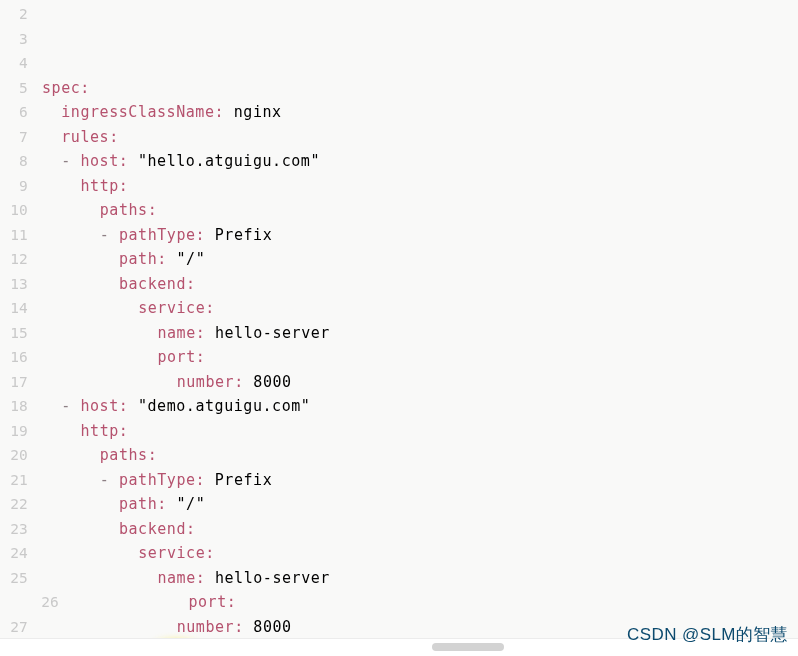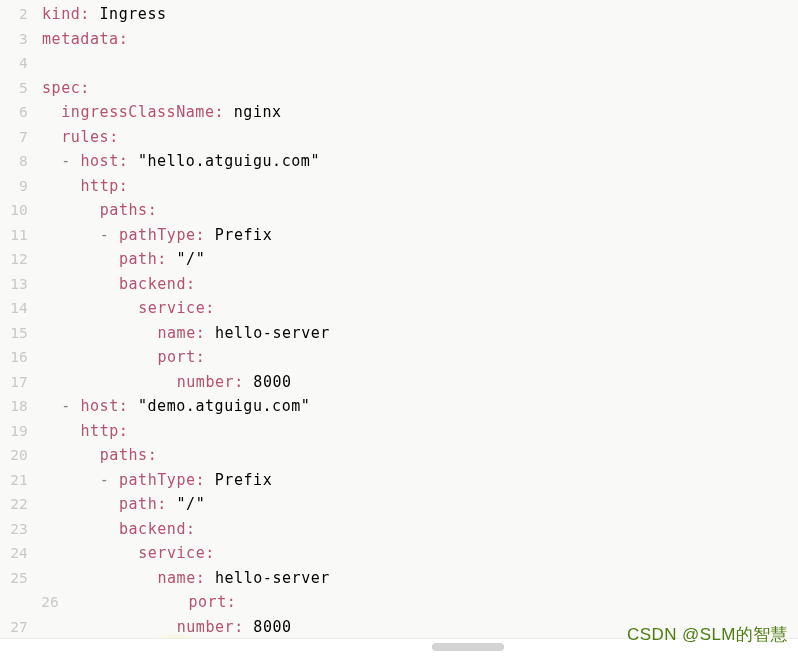--- a/index.html
+++ b/index.html
@@ -109,37 +109,37 @@
     border-radius: 50%;
     background: radial-gradient(ellipse at center, #f5e96a 0%, rgba(250,244,160,0.55) 45%, rgba(255,255,255,0) 78%);
     filter: blur(2.5px);
     pointer-events: none;
   }
 
   #watermark {
     position: absolute;
     right: 10px;
     top: 624px;
-    color: #4d7c0f;
+    color: #0c4a6e;
     font-family: "Liberation Sans", sans-serif;
     font-size: 17px;
     line-height: 22px;
     letter-spacing: 0.4px;
     white-space: nowrap;
   }
 </style>
 </head>
 <body>
 
 <div id="screen">
 
   <div id="editor">
     <div id="code-lines">
-        <div class="code-line" style="top: 2px;"><div class="gutter">2</div><div class="code-text" style="left: 42px;"><span class="tok-key">kind</span><span class="tok-punct">:</span><span class="tok-plain"> </span><span class="tok-value">Ingress</span></div></div>
-        <div class="code-line" style="top: 26.5px;"><div class="gutter">3</div><div class="code-text" style="left: 42px;"><span class="tok-key">metadata</span><span class="tok-punct">:</span></div></div>
+        <div class="code-line" style="top: 2px;"><div class="gutter">2</div></div>
+        <div class="code-line" style="top: 26.5px;"><div class="gutter">3</div></div>
         <div class="code-line" style="top: 51px;"><div class="gutter">4</div></div>
         <div class="code-line" style="top: 75.5px;"><div class="gutter">5</div><div class="code-text" style="left: 42px;"><span class="tok-key">spec</span><span class="tok-punct">:</span></div></div>
         <div class="code-line" style="top: 100px;"><div class="gutter">6</div><div class="code-text" style="left: 61.24px;"><span class="tok-key">ingressClassName</span><span class="tok-punct">:</span><span class="tok-plain"> </span><span class="tok-value">nginx</span></div></div>
         <div class="code-line" style="top: 124.5px;"><div class="gutter">7</div><div class="code-text" style="left: 61.24px;"><span class="tok-key">rules</span><span class="tok-punct">:</span></div></div>
         <div class="code-line" style="top: 149px;"><div class="gutter">8</div><div class="code-text" style="left: 61.24px;"><span class="tok-dash">- </span><span class="tok-key">host</span><span class="tok-punct">:</span><span class="tok-plain"> </span><span class="tok-string">"hello.atguigu.com"</span></div></div>
         <div class="code-line" style="top: 173.5px;"><div class="gutter">9</div><div class="code-text" style="left: 80.48px;"><span class="tok-key">http</span><span class="tok-punct">:</span></div></div>
         <div class="code-line" style="top: 198px;"><div class="gutter">10</div><div class="code-text" style="left: 99.72px;"><span class="tok-key">paths</span><span class="tok-punct">:</span></div></div>
         <div class="code-line" style="top: 222.5px;"><div class="gutter">11</div><div class="code-text" style="left: 99.72px;"><span class="tok-dash">- </span><span class="tok-key">pathType</span><span class="tok-punct">:</span><span class="tok-plain"> </span><span class="tok-value">Prefix</span></div></div>
         <div class="code-line" style="top: 247px; padding-left: 8px;"><div class="gutter">12</div><div class="code-text" style="left: 118.96px;"><span class="tok-key">path</span><span class="tok-punct">:</span><span class="tok-plain"> </span><span class="tok-string">"/"</span></div></div>
         <div class="code-line" style="top: 271.5px;"><div class="gutter">13</div><div class="code-text" style="left: 118.96px;"><span class="tok-key">backend</span><span class="tok-punct">:</span></div></div>

